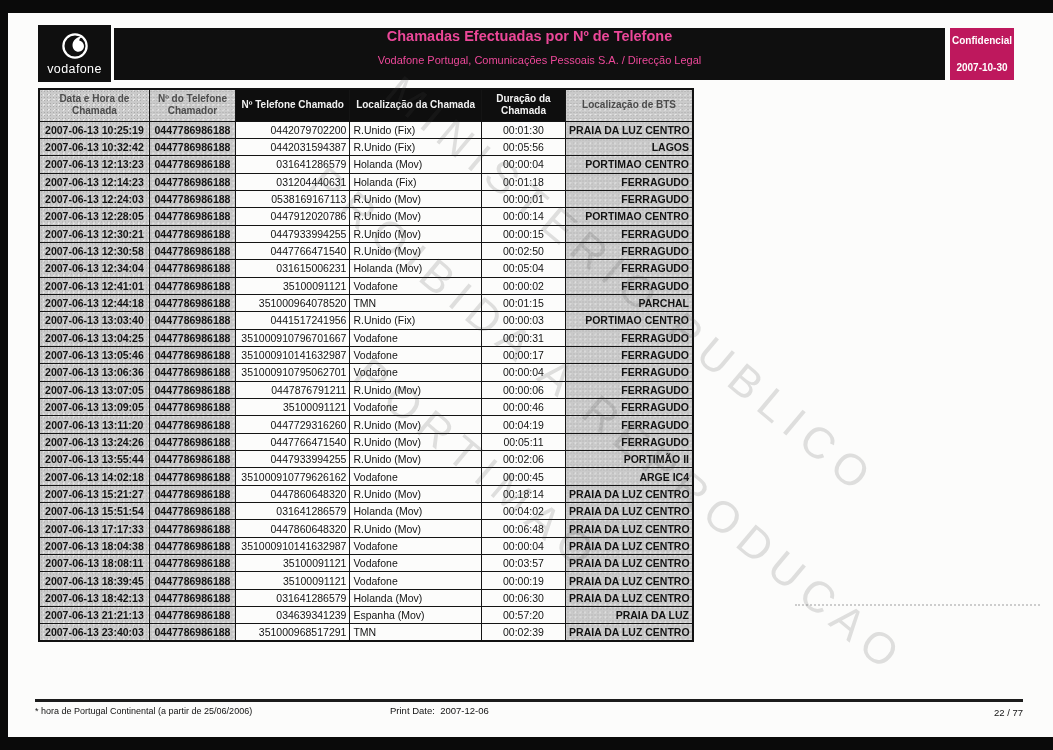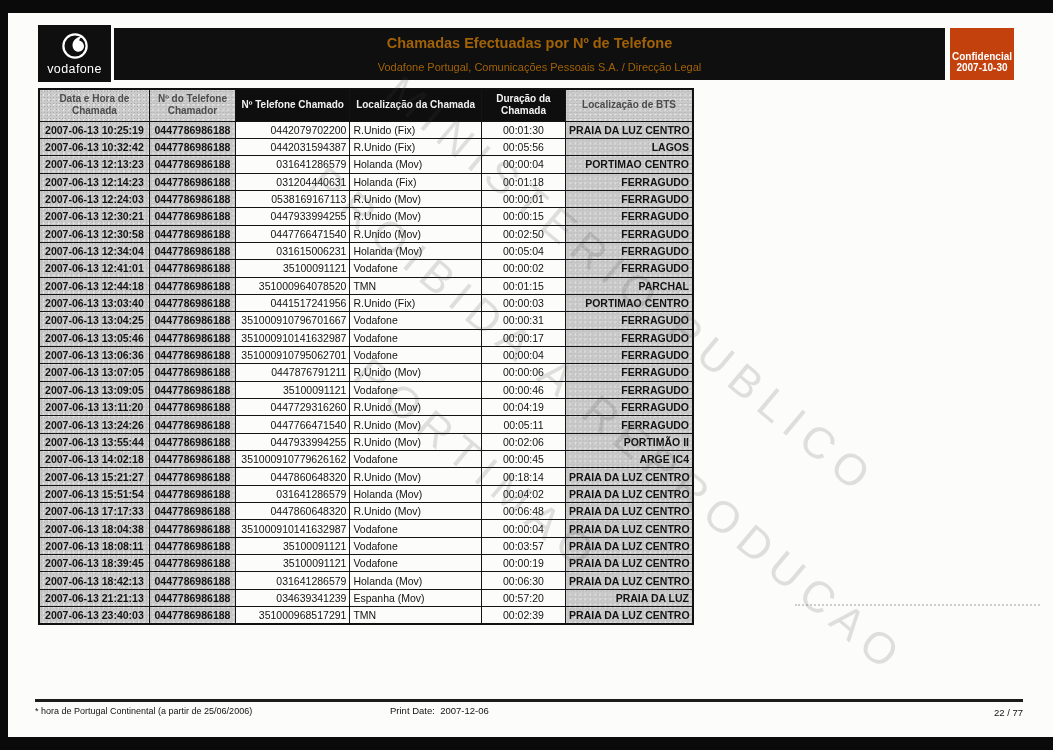--- a/index.html
+++ b/index.html
@@ -8,26 +8,26 @@
   
   .scan-top{position:absolute;left:0;top:0;width:1053px;height:13px;background:#0a0a0a;}
   .scan-left{position:absolute;left:0;top:0;width:8px;height:750px;background:#0a0a0a;}
   .scan-bottom{position:absolute;left:0;top:737px;width:1053px;height:13px;background:#0a0a0a;}
   
   .logo-box{position:absolute;left:38px;top:25px;width:73px;height:57px;background:#0f0f0f;
             display:flex;flex-direction:column;align-items:center;justify-content:center;}
   .logo-mark{width:30px;height:30px;}
   .brand{color:#fff;font-size:12.5px;letter-spacing:.4px;margin-top:1px;}
   .title-box{position:absolute;left:114px;top:28px;width:831px;height:52px;background:#0f0f0f;
-             color:#a16207;text-align:center;box-sizing:border-box;padding-top:7px;}
+             color:#ec4899;text-align:center;box-sizing:border-box;}
   .doc-title{font-size:14.5px;font-weight:700;}
   .doc-subtitle{font-size:11px;margin-top:10px;margin-left:20px;}
-  .conf-box{position:absolute;left:950px;top:28px;width:64px;height:52px;background:#c2410c;
+  .conf-box{position:absolute;left:950px;top:28px;width:64px;height:52px;background:#be185d;
             color:#fff;font-size:10px;font-weight:700;display:flex;flex-direction:column;
-            justify-content:flex-end;align-items:center;box-sizing:border-box;padding:7px 2px;}
+            justify-content:space-between;align-items:center;box-sizing:border-box;padding:7px 2px;}
   
   table.calls{position:absolute;left:38px;top:88px;width:656px;border-collapse:collapse;
               table-layout:fixed;border:2.5px solid #111;}
   .calls th,.calls td{border:1.6px solid #141414;overflow:hidden;white-space:nowrap;box-sizing:border-box;}
   .calls thead th{height:32px;font-size:10px;line-height:1.2;white-space:normal;padding:1px 2px;
                   vertical-align:middle;text-align:center;font-weight:700;}
   .hblack{background:#0e0e0e;color:#f2f2f2;}
   .hgray{color:#4c4c4c;}
   .gray-tex{background-color:#cacaca;
             background-image:radial-gradient(rgba(0,0,0,.16) 1px,transparent 1px),
@@ -126,20 +126,28 @@
         </tr>
         <tr>
           <td class="c0 gray-tex">2007-06-13 12:24:03</td>
           <td class="c1 gray-tex">0447786986188</td>
           <td class="c2">0538169167113</td>
           <td class="c3">R.Unido (Mov)</td>
           <td class="c4">00:00:01</td>
           <td class="c5 gray-tex">FERRAGUDO</td>
         </tr>
         <tr>
+          <td class="c0 gray-tex">2007-06-13 12:28:05</td>
+          <td class="c1 gray-tex">0447786986188</td>
+          <td class="c2">0447912020786</td>
+          <td class="c3">R.Unido (Mov)</td>
+          <td class="c4">00:00:14</td>
+          <td class="c5 gray-tex">PORTIMAO CENTRO</td>
+        </tr>
+        <tr>
           <td class="c0 gray-tex">2007-06-13 12:30:21</td>
           <td class="c1 gray-tex">0447786986188</td>
           <td class="c2">0447933994255</td>
           <td class="c3">R.Unido (Mov)</td>
           <td class="c4">00:00:15</td>
           <td class="c5 gray-tex">FERRAGUDO</td>
         </tr>
         <tr>
           <td class="c0 gray-tex">2007-06-13 12:30:58</td>
           <td class="c1 gray-tex">0447786986188</td>

